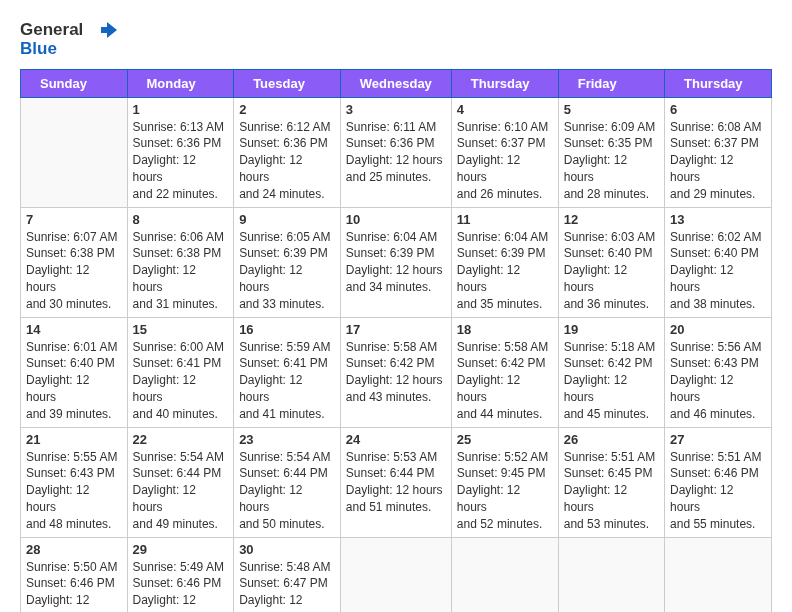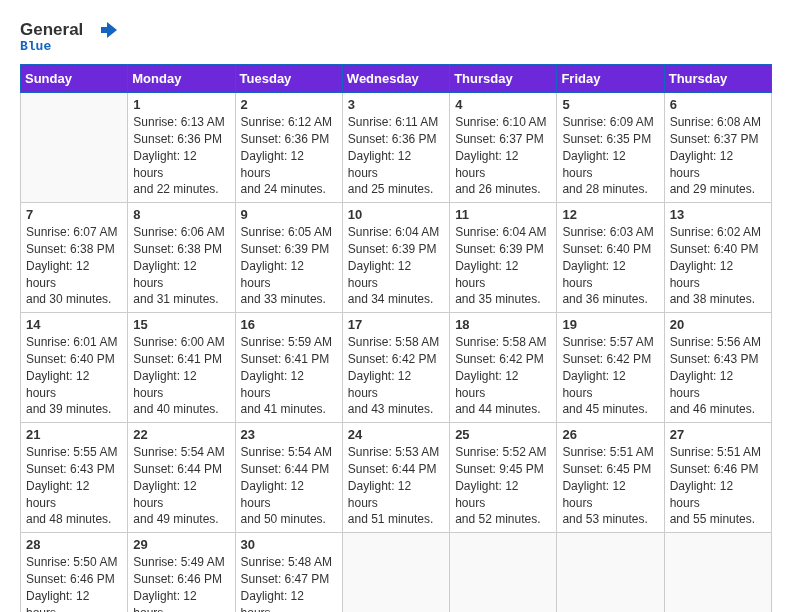--- a/index.html
+++ b/index.html
@@ -32,23 +32,23 @@
     .calendar-subtitle {
       font-size: 16px;
       color: #333;
     }
     table {
       width: 100%;
       border-collapse: collapse;
       font-size: 11px;
     }
     thead tr th {
-      background-color: #6d28d9;
+      background-color: #8b5cf6;
       color: #fff;
-      padding: 6px 4px;
+      padding: 6px 19px;
       text-align: left;
       font-size: 13px;
       border: 1px solid #1565c0;
     }
     tbody tr td {
       border: 1px solid #ccc;
       padding: 4px 5px;
       vertical-align: top;
       width: 14.28%;
       height: 80px;
@@ -74,21 +74,21 @@
 
 <div class="header-section">
   <div class="logo">
     <div style="display:flex;flex-direction:column;line-height:1.1;">
       <div style="display:flex;align-items:center;gap:16px;">
         <span style="font-size:17px;font-weight:bold;color:#333;">General</span>
         <svg width="20" height="20" viewBox="0 0 20 20">
           <polygon points="8,2 18,10 8,18 8,13 2,13 2,7 8,7" fill="#1565c0"></polygon>
         </svg>
       </div>
-      <span style="font-size:13px;font-weight:bold;color:#1565c0;font-family:Liberation Mono, monospace;">Blue</span>
+      <span style="font-size:17px;font-weight:bold;color:#1565c0;">Blue</span>
     </div>
   </div>
   <div class="title-section">
     <div class="calendar-title"></div>
     <div class="calendar-subtitle"></div>
   </div>
 </div>
 
 <table>
   <thead>
@@ -230,21 +230,21 @@
         </td>
         <td>
           <span class="day-num">18</span>
           <div class="day-info" style="white-space: pre-line;">Sunrise: 5:58 AM
 Sunset: 6:42 PM
 Daylight: 12 hours
 and 44 minutes.</div>
         </td>
         <td>
           <span class="day-num">19</span>
-          <div class="day-info" style="white-space: pre-line;">Sunrise: 5:57 AM
+          <div class="day-info" style="white-space: pre-line;">Sunrise: 5:18 AM
 Sunset: 6:42 PM
 Daylight: 12 hours
 and 45 minutes.</div>
         </td>
         <td>
           <span class="day-num">20</span>
           <div class="day-info" style="white-space: pre-line;">Sunrise: 5:56 AM
 Sunset: 6:43 PM
 Daylight: 12 hours
 and 46 minutes.</div>

